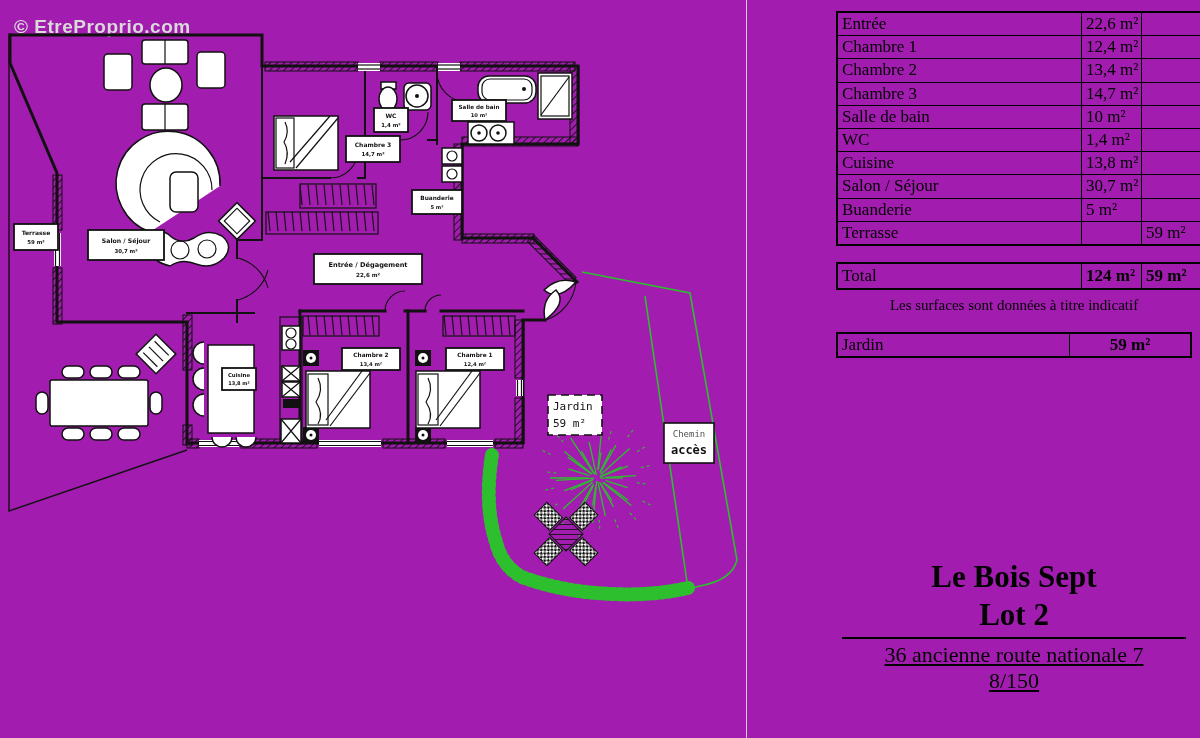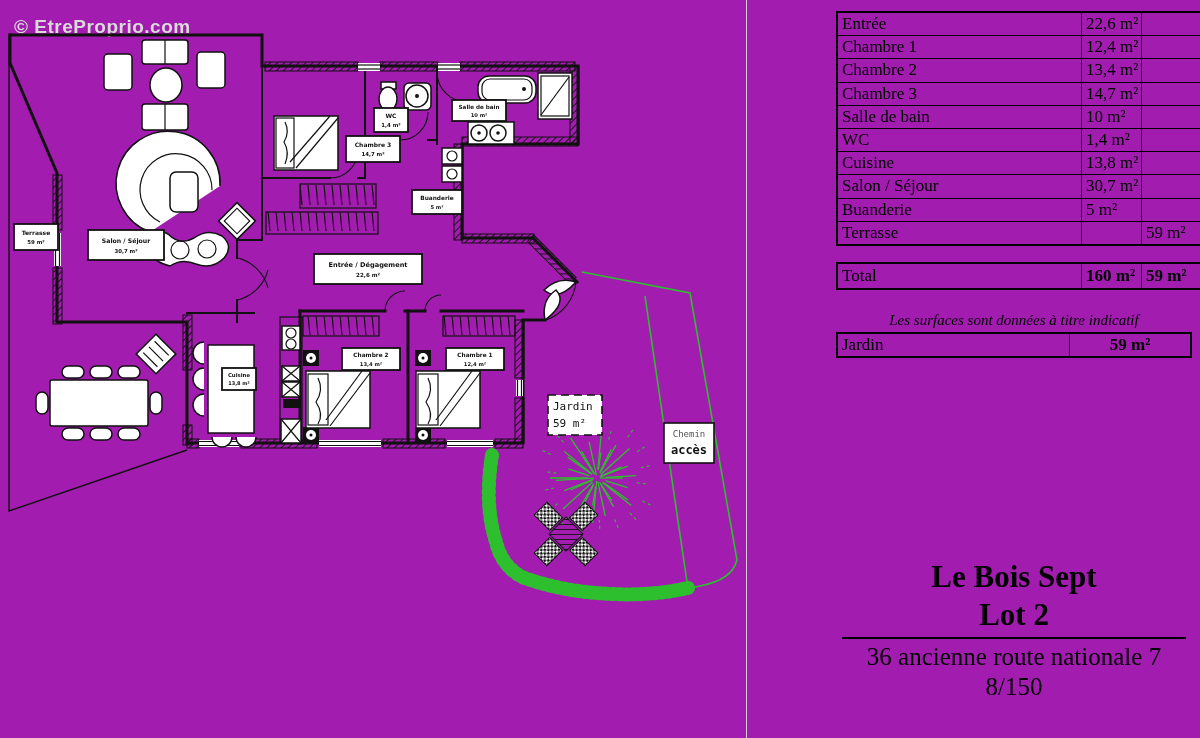--- a/index.html
+++ b/index.html
@@ -25,29 +25,29 @@
   
   .panel{position:absolute;left:836px;top:0;width:356px;height:738px;}
   .tbl{border-collapse:collapse;border:2px solid #000;table-layout:fixed;
        font-family:"Liberation Serif",serif;font-size:17px;position:absolute;left:0;}
   .tbl td{border:1.5px solid #000;padding:0 4px;height:22.2px;white-space:nowrap;overflow:hidden;}
   .surfaces{top:11px;width:356px;}
   .c-name{width:235px;border-radius:7px;} .c-v1{width:51px;} .c-v2{width:60px;}
   .total-t{top:262px;width:356px;}
   .total-t td{height:24px;}
   .bold{font-weight:bold;}
-  .note{position:absolute;top:312px;left:0;width:356px;text-align:center;
-        font-style:italic;font-size:15px;}
+  .note{position:absolute;top:297px;left:0;width:356px;text-align:center;
+        font-size:15px;}
   .jardin-t{top:332px;width:356px;}
   .jardin-t td{height:22px;}
   .jv{width:112px;text-align:center;}
   .title-block{position:absolute;top:558px;left:0;width:356px;text-align:center;}
   .tb-top{font-size:31px;font-weight:bold;line-height:1.22;border-bottom:2px solid #000;
           padding-bottom:3px;margin:0 6px;}
-  .tb-addr{font-size:25px;line-height:1.22;padding-top:3px;}
+  .tb-addr{font-size:22px;line-height:1.22;padding-top:3px;text-decoration:underline;}
 </style>
 </head>
 <body>
 
 <div class="page">
 
   <svg class="plan" width="746" height="738" viewBox="0 0 746 738">
     <defs>
       <pattern id="hatch" width="5" height="5" patternUnits="userSpaceOnUse" patternTransform="rotate(45)">
         <line x1="0" y1="0" x2="0" y2="5" stroke="#111" stroke-width="1.8"></line>
@@ -473,21 +473,21 @@
           <td class="c-v1"></td>
           <td class="c-v2">59 m²</td>
         </tr>
       </tbody>
     </table>
 
     <table class="tbl total-t">
       <tbody>
         <tr>
           <td class="c-name">Total</td>
-          <td class="c-v1 bold">160 m²</td>
+          <td class="c-v1 bold">124 m²</td>
           <td class="c-v2 bold">59 m²</td>
         </tr>
       </tbody>
     </table>
 
     <div class="note">Les surfaces sont données à titre indicatif</div>
 
     <table class="tbl jardin-t">
       <tbody>
         <tr>

